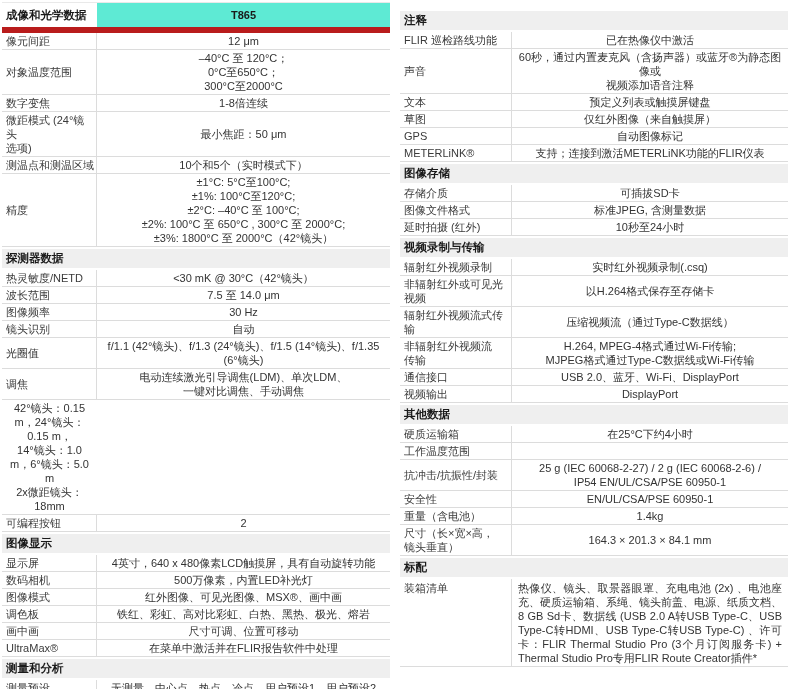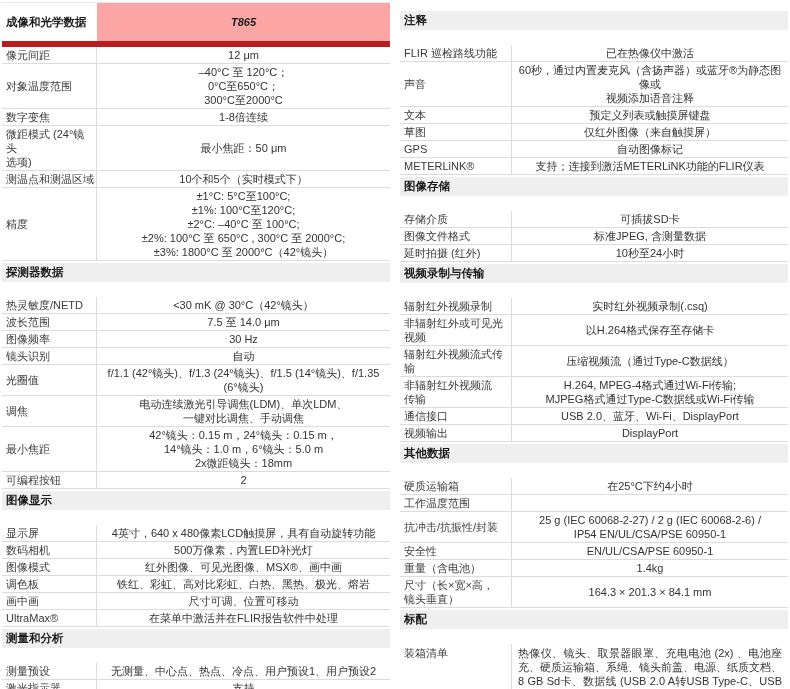--- a/index.html
+++ b/index.html
@@ -25,31 +25,31 @@
     border-bottom:6px solid #b91c1c;
     align-items:stretch;
   }
   .header-row .h-label{
     font-weight:bold;font-size:11.5px;line-height:14px;
     padding:5px 2px 5px 4px;color:#1a1a1a;
     display:flex;align-items:center;
   }
   .header-row .h-value{
     font-weight:bold;font-size:11px;line-height:14px;
-    background:#fca5a5;text-align:center;color:#1a1a1a;
-    padding:12px 4px;display:flex;align-items:center;justify-content:center;font-style:italic;
+    background:#5eead4;text-align:center;color:#1a1a1a;
+    padding:5px 4px;display:flex;align-items:center;justify-content:center;
   }
 
   
   .band{
     background:#efefef;
     font-weight:bold;font-size:11.5px;line-height:13px;
     color:#1a1a1a;
     padding:3px 4px;
-    margin:2px 0 15px 0;
+    margin:2px 0 2px 0;
   }
 
   
   .row{
     display:grid;grid-template-columns:95px 1fr;
     border-bottom:1px solid #dcdcdc;
     align-items:stretch;
   }
   .spec-col.right .row{grid-template-columns:112px 1fr;}
   .cell-label{
@@ -131,21 +131,20 @@
       <div class="row">
         <div class="cell-label">光圈值</div>
         <div class="cell-value">f/1.1 (42°镜头)、f/1.3 (24°镜头)、f/1.5 (14°镜头)、f/1.35 (6°镜头)</div>
       </div>
       <div class="row">
         <div class="cell-label">调焦</div>
         <div class="cell-value">电动连续激光引导调焦(LDM)、单次LDM、
 一键对比调焦、手动调焦</div>
       </div>
       <div class="row">
-        <div class="cell-label">最小焦距</div>
         <div class="cell-value">42°镜头：0.15 m，24°镜头：0.15 m，
 14°镜头：1.0 m，6°镜头：5.0 m
 2x微距镜头：18mm</div>
       </div>
       <div class="row">
         <div class="cell-label">可编程按钮</div>
         <div class="cell-value">2</div>
       </div>
       <div class="band">图像显示</div>
       <div class="row">

